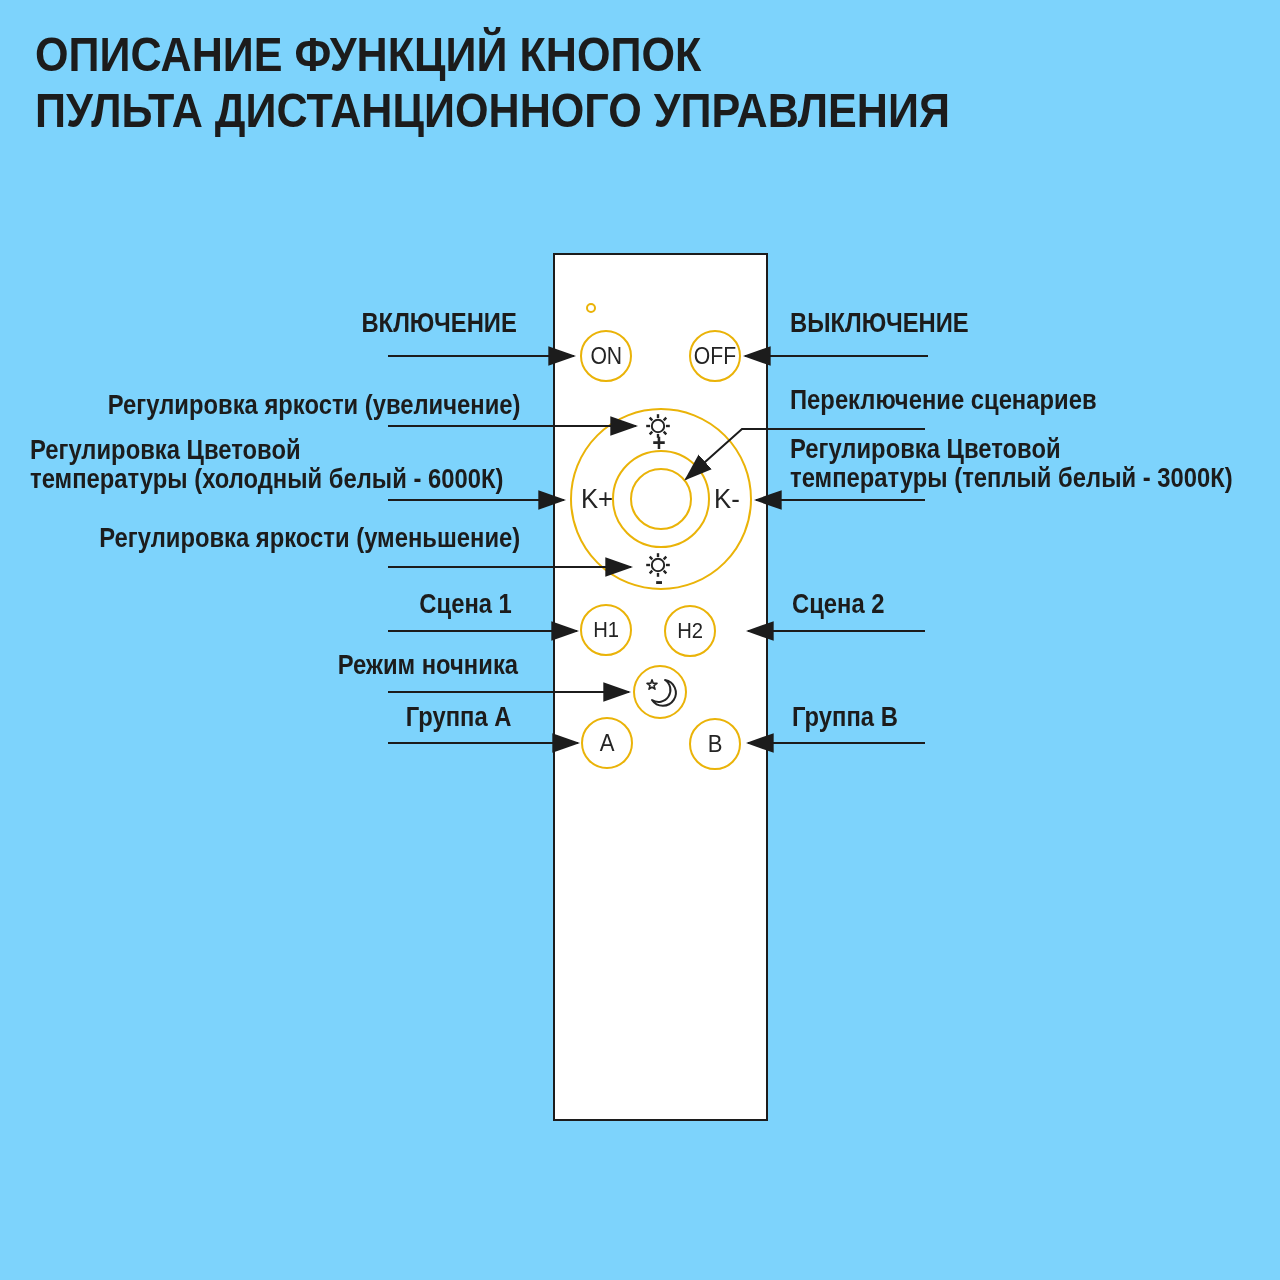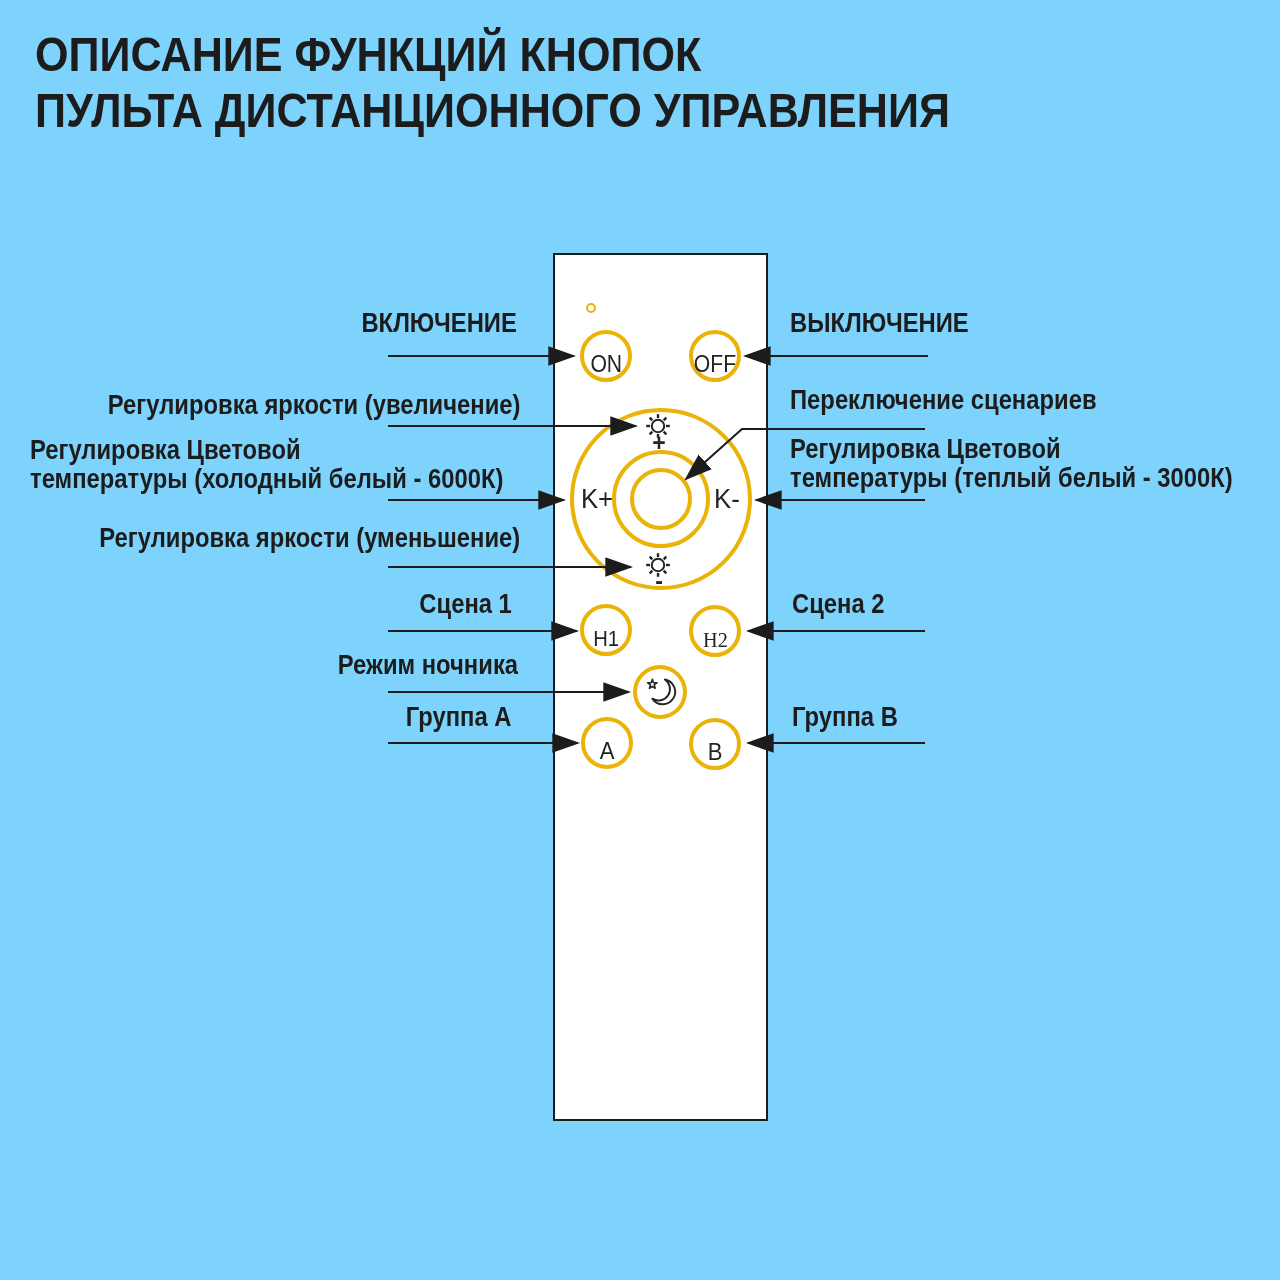--- a/index.html
+++ b/index.html
@@ -18,22 +18,22 @@
   }
   .lbl.rt{text-align:right;transform:scaleX(.85);transform-origin:right center;}
   .lbl.lt{text-align:left;transform:scaleX(.85);transform-origin:left center;}
   .lbl .ln{line-height:29px;}
   
   .remote{
     position:absolute;left:553px;top:253px;width:215px;height:868px;
     border:2.5px solid #1c1c1c;background:#fff;box-sizing:border-box;
   }
   .circle{
-    position:absolute;border:4px solid #eab308;border-radius:50%;background:#fff;
-    box-sizing:border-box;display:flex;align-items:flex-end;justify-content:center;
+    position:absolute;border:2px solid #eab308;border-radius:50%;background:#fff;
+    box-sizing:border-box;display:flex;align-items:center;justify-content:center;
   }
   .btn-text{font-weight:400;color:#242424;transform:scaleX(.92);}
   .kside{
     position:absolute;font-size:28px;font-weight:400;color:#242424;transform:scaleX(.92);
     display:flex;align-items:center;justify-content:center;width:44px;height:30px;
   }
   .sign{
     position:absolute;width:24px;text-align:center;font-size:23px;font-weight:700;color:#242424;line-height:12px;
   }
   .icon-wrap{position:absolute;display:flex;align-items:center;justify-content:center;}
@@ -99,21 +99,21 @@
         <line x1="5.7" y1="-5.7" x2="8.3" y2="-8.3"></line>
         <line x1="-5.7" y1="-5.7" x2="-8.3" y2="-8.3"></line>
       </g>
     </svg>
   </div>
   <div class="sign layer2" style="left:647px;top:575px;">-</div>
 
   <div class="circle layer2" style="left:580px;top:604px;width:52px;height:52px;">
     <span class="btn-text" style="font-size:22px;">H1</span>
   </div>
-  <div class="circle layer2" style="left:689px;top:605px;width:52px;height:52px;font-family:Liberation Serif, serif;">
+  <div class="circle layer2" style="left:664px;top:605px;width:52px;height:52px;">
     <span class="btn-text" style="font-size:22px;">H2</span>
   </div>
 
   <div class="circle layer2" style="left:633px;top:665px;width:54px;height:54px;">
     <svg width="48" height="48" viewBox="-24 -24 48 48">
       <path d="M 3 -13 A 13 13 0 1 1 -10 7 A 10.5 10.5 0 0 0 3 -13 Z" fill="#ffffff" stroke="#242424" stroke-width="2" stroke-linejoin="round" transform="translate(2,1)"></path>
       <polygon transform="translate(-8,-7)" points="0,-5.2 1.2,-1.7 5,-1.6 2,0.7 3,4.2 0,2.1 -3,4.2 -2,0.7 -5,-1.6 -1.2,-1.7" fill="#ffffff" stroke="#242424" stroke-width="1.6" stroke-linejoin="round"></polygon>
     </svg>
   </div>
 

